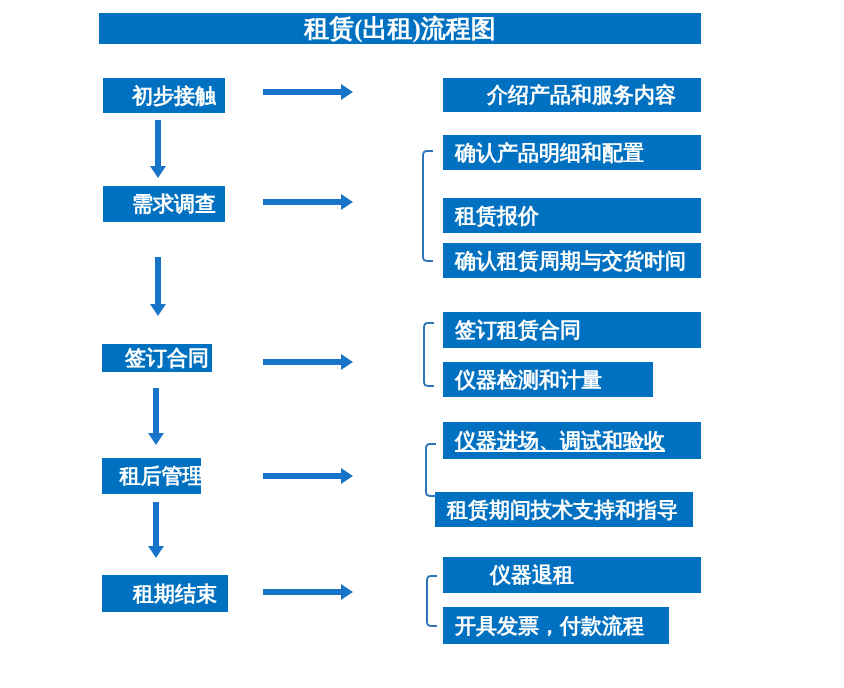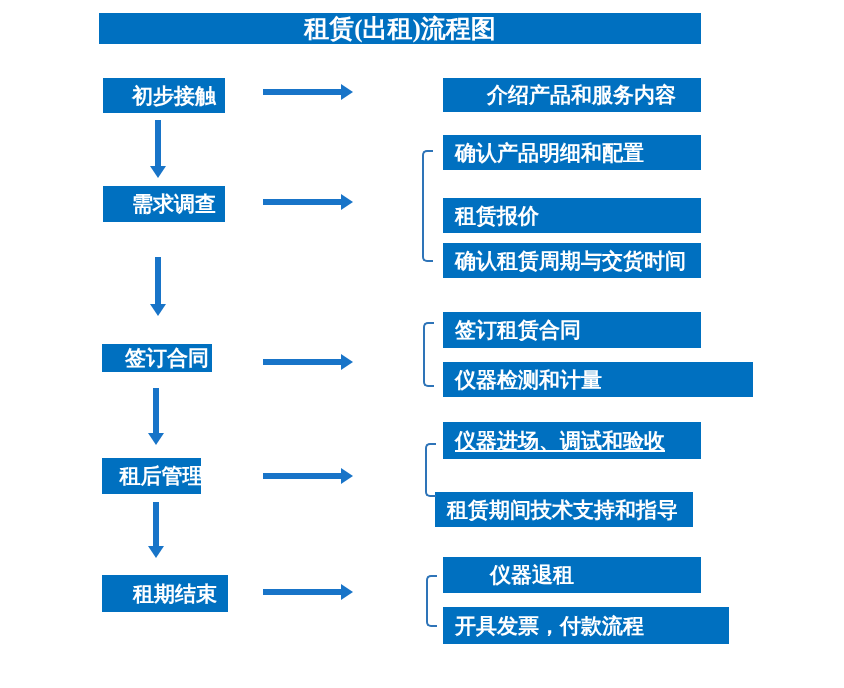--- a/index.html
+++ b/index.html
@@ -89,27 +89,27 @@
   <div class="box stage" style="left:102px; top:458px; width:99px; height:36px;">租后管理</div>
   <div class="box stage" style="left:102px; top:575px; width:126px; height:37px;">租期结束</div>
 
   <div class="box detail" style="left:443px; top:78px;  width:258px; height:34px;padding-left:44px;">介绍产品和服务内容</div>
 
   <div class="box detail" style="left:443px; top:135px; width:258px; height:35px;">确认产品明细和配置</div>
   <div class="box detail" style="left:443px; top:187px; width:258px; height:35px;margin-top:11px;">租赁报价</div>
   <div class="box detail" style="left:443px; top:243px; width:258px; height:35px;">确认租赁周期与交货时间</div>
 
   <div class="box detail" style="left:443px; top:312px; width:258px; height:36px;">签订租赁合同</div>
-  <div class="box detail" style="left:443px; top:362px; width:310px; height:35px;">仪器检测和计量</div>
+  <div class="box detail" style="left:443px; top:362px; width:210px; height:35px;">仪器检测和计量</div>
 
   <div class="box detail" style="left:443px; top:422px; width:258px; height:37px;text-decoration:underline;">仪器进场、调试和验收</div>
   <div class="box detail" style="left:435px; top:492px; width:258px; height:35px;">租赁期间技术支持和指导</div>
 
   <div class="box detail" style="left:443px; top:557px; width:258px; height:36px;padding-left:47px;">仪器退租</div>
-  <div class="box detail" style="left:443px; top:607px; width:286px; height:37px;">开具发票，付款流程</div>
+  <div class="box detail" style="left:443px; top:607px; width:226px; height:37px;">开具发票，付款流程</div>
 
   <div class="harrow" style="left:263px; top:84px;">
       <div class="shaft"></div>
       <div class="head"></div>
     </div>
   <div class="harrow" style="left:263px; top:194px;">
       <div class="shaft"></div>
       <div class="head"></div>
     </div>
   <div class="harrow" style="left:263px; top:354px;">

